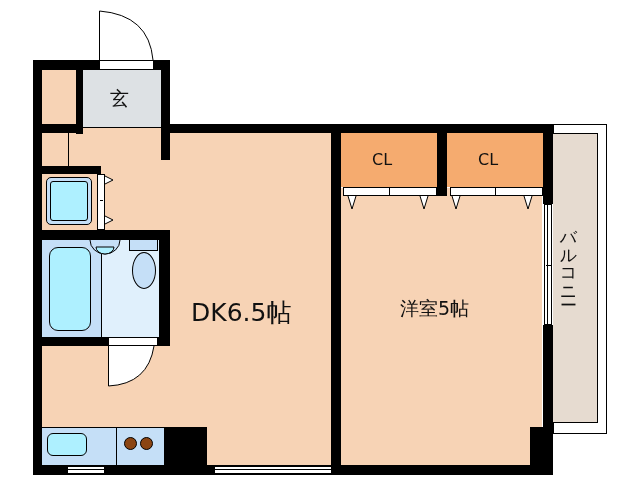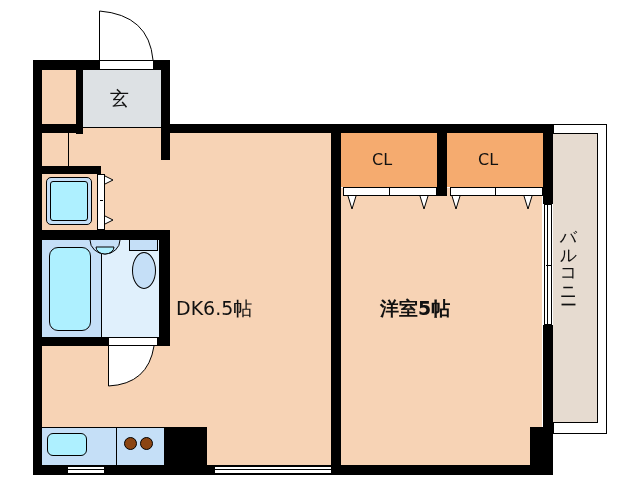--- a/index.html
+++ b/index.html
@@ -109,17 +109,17 @@
 
 <div class="abs" style="left:129px;top:240px;width:29px;height:11px;background:#c5dff7;border:1px solid #000;border-top:none;"></div>
 <div class="abs" style="left:132px;top:252px;width:24px;height:37px;background:#c5dff7;border:1px solid #000;border-radius:50%;"></div>
 
 <div class="abs" style="left:47px;top:433px;width:40px;height:23px;background:#aef0ff;border:1px solid #000;border-radius:6px;"></div>
 
 <div class="abs" style="left:124px;top:437px;width:13px;height:13px;background:#8b4513;border:1px solid #000;border-radius:50%;"></div>
 <div class="abs" style="left:140px;top:437px;width:13px;height:13px;background:#8b4513;border:1px solid #000;border-radius:50%;"></div>
 
 <div class="lbl" style="left:110px;top:86px;font-size:19px;">玄</div>
-<div class="lbl" style="left:176px;top:296px;font-size:19px;">DK6.5帖</div>
-<div class="lbl" style="left:380px;top:296px;font-size:19px;font-weight:bold;">洋室5帖</div>
+<div class="lbl" style="left:191px;top:296px;font-size:25px;">DK6.5帖</div>
+<div class="lbl" style="left:400px;top:296px;font-size:19px;">洋室5帖</div>
 <div class="lbl" style="left:372px;top:150px;font-size:16px;">CL</div>
 <div class="lbl" style="left:478px;top:150px;font-size:16px;">CL</div>
 <div class="lbl" style="left:559px;top:218px;font-size:17px;writing-mode:vertical-rl;line-height:20px;">バルコニー</div>
 
 </body></html>

